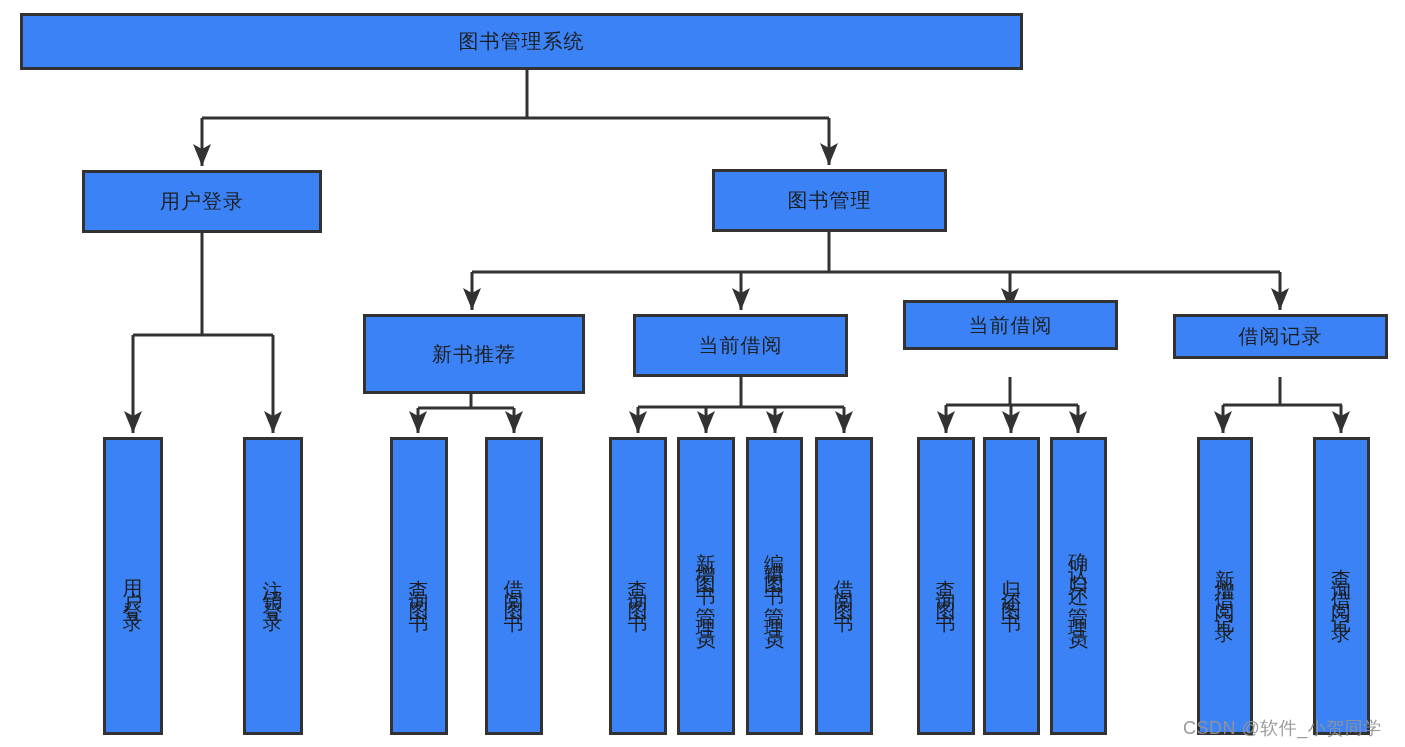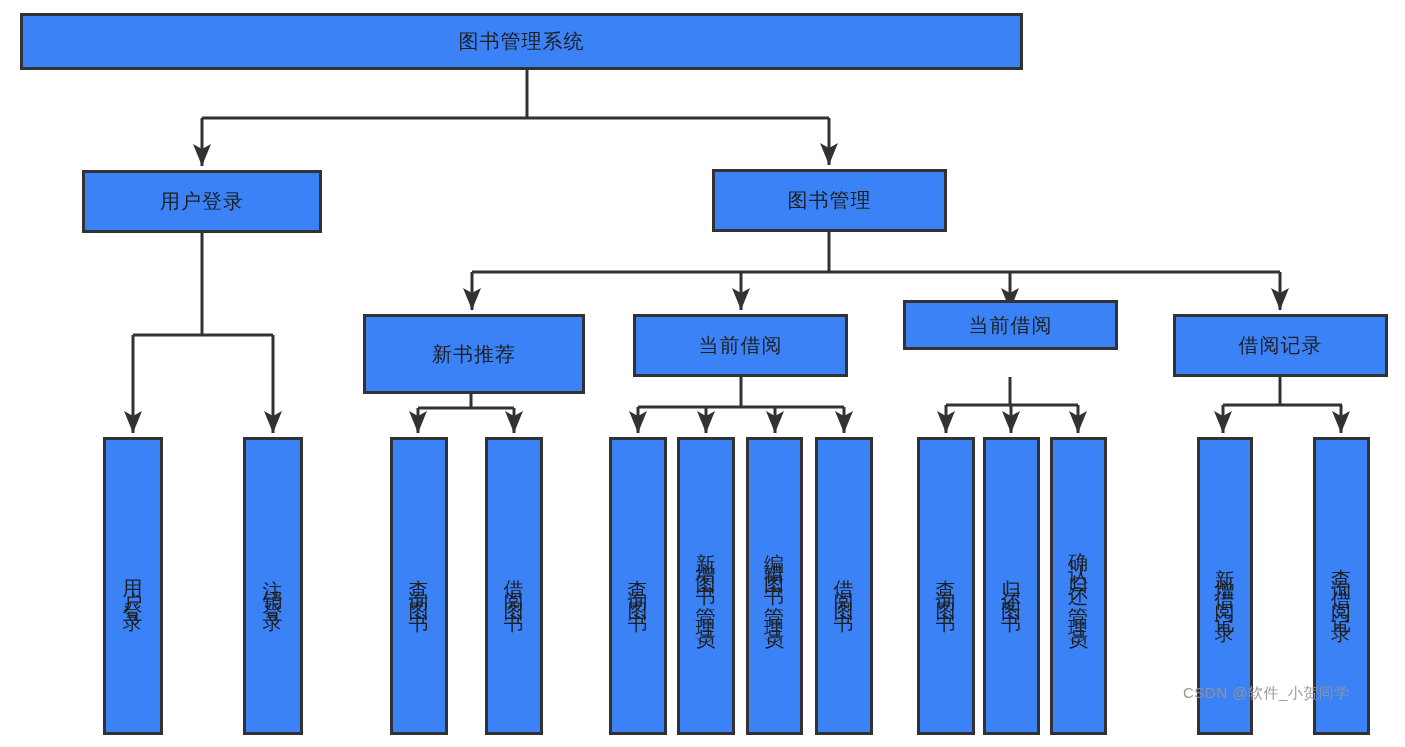--- a/index.html
+++ b/index.html
@@ -30,37 +30,37 @@
     line-height:1;
     white-space:nowrap;
   }
   
   #n-root{left:20px;top:13px;width:1003px;height:57px;}
   #n-l2-0{left:82px;top:170px;width:240px;height:63px;}
   #n-l2-1{left:712px;top:169px;width:235px;height:63px;}
   #n-l3-0{left:363px;top:314px;width:222px;height:80px;}
   #n-l3-1{left:633px;top:314px;width:215px;height:63px;}
   #n-l3-2{left:903px;top:300px;width:215px;height:50px;font-family:Liberation Mono, monospace;}
-  #n-l3-3{left:1173px;top:314px;width:215px;height:63px;}
+  #n-l3-3{left:1173px;top:314px;width:215px;height:45px;}
   #n-g1-0{left:103px;width:60px;}
   #n-g1-1{left:243px;width:60px;}
   #n-g2-0{left:390px;}
   #n-g2-1{left:485px;}
   #n-g3-0{left:609px;}
   #n-g3-1{left:677px;}
   #n-g3-2{left:746px;width:57px;}
   #n-g3-3{left:815px;}
   #n-g4-0{left:917px;}
   #n-g4-1{left:983px;width:57px;}
   #n-g4-2{left:1050px;width:57px;}
   #n-g5-0{left:1197px;width:56px;}
   #n-g5-1{left:1313px;width:57px;}
   #watermark{
-    position:absolute;left:1183px;top:684px;
-    font-size:15px;color:rgba(148,148,148,0.95);
+    position:absolute;left:1183px;top:716px;
+    font-size:18px;color:rgba(148,148,148,0.95);
     letter-spacing:0.5px;white-space:nowrap;z-index:5;
   }
 </style>
 </head>
 <body>
 
 <div id="canvas">
 
   <svg id="wires" width="1405" height="747" viewBox="0 0 1405 747" xmlns="http://www.w3.org/2000/svg">
     <defs>

